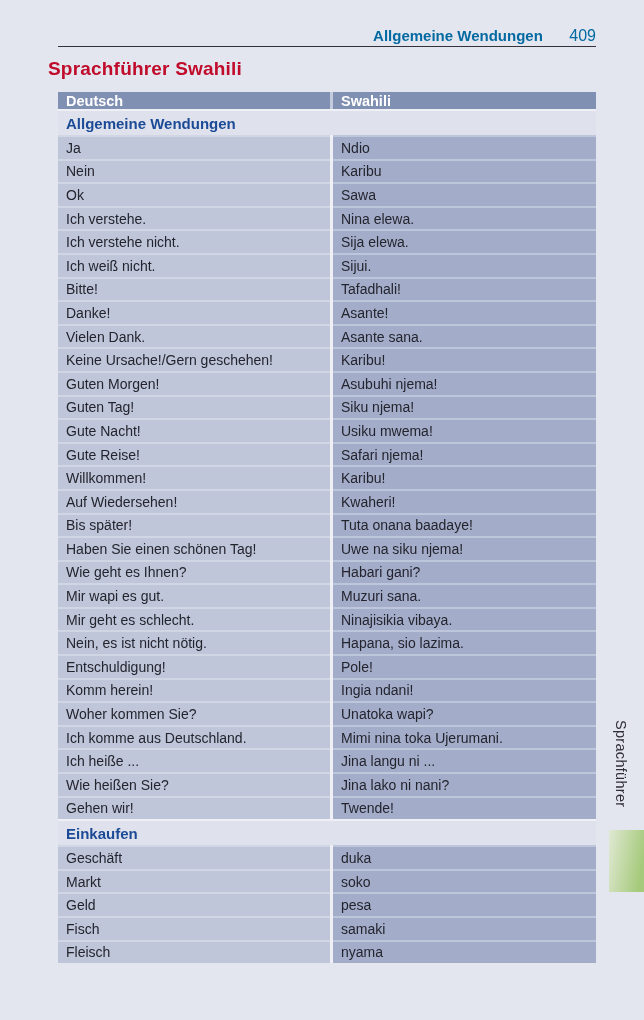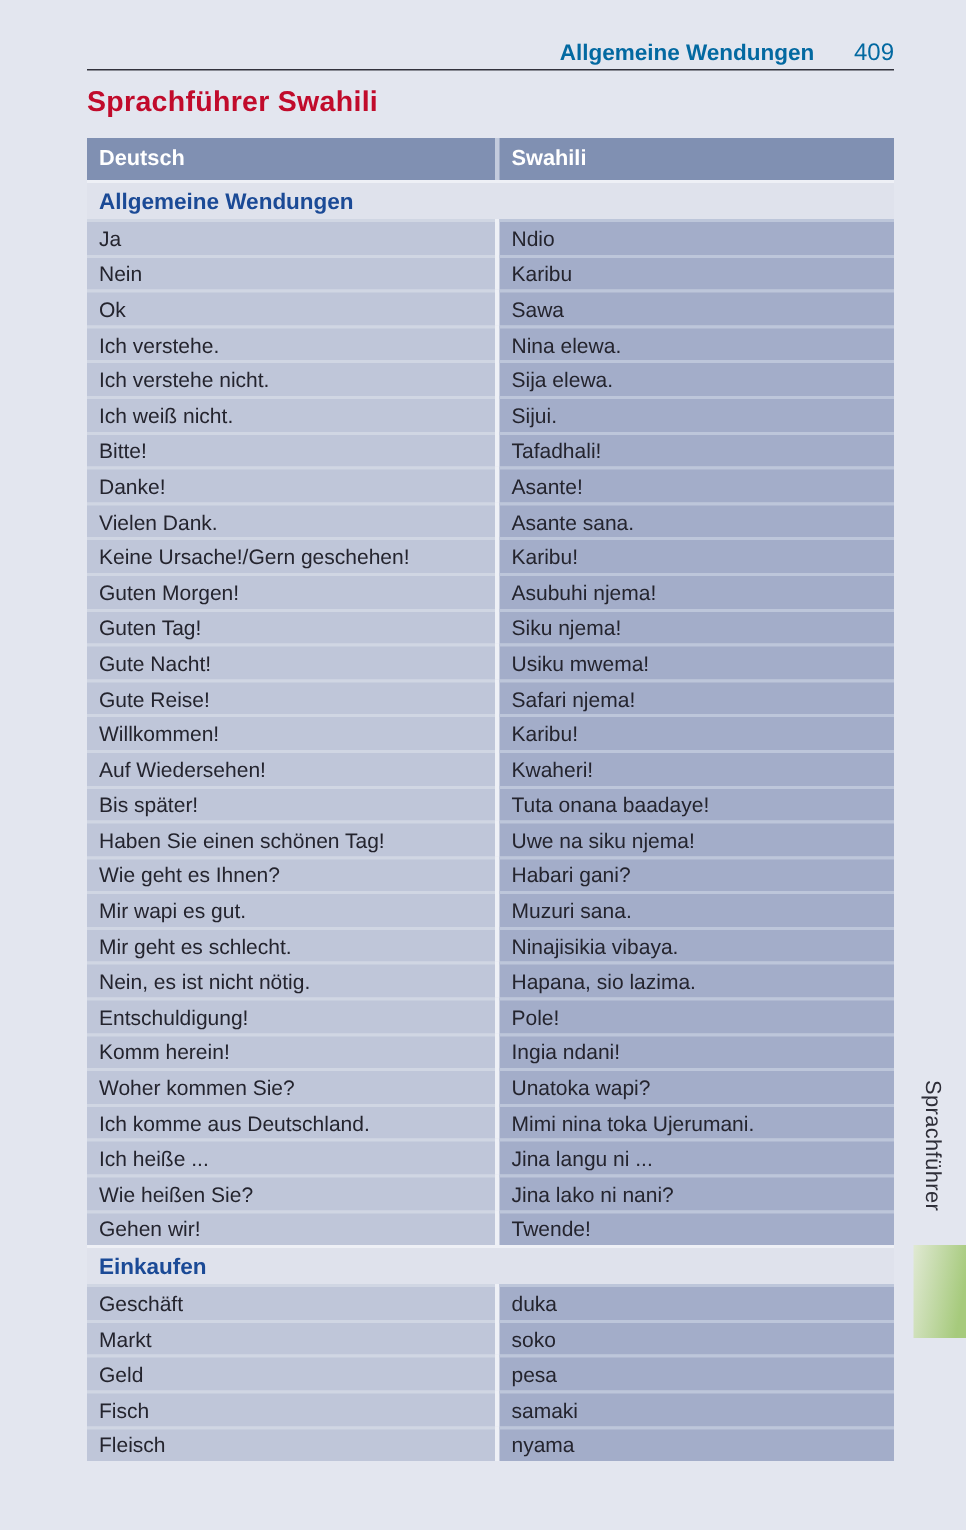--- a/index.html
+++ b/index.html
@@ -15,29 +15,29 @@
     text-align:right;color:#0369a1;
     white-space:nowrap;
   }
   .running-head .sec{font-weight:bold;font-size:15px;}
   .running-head .num{font-weight:normal;font-size:16px;margin-left:22px;}
   .rule{
     position:absolute;top:46px;left:58px;width:538px;height:0;
     border-top:1.6px solid #32323c;
   }
   .title{
-    position:absolute;top:58px;left:58px;margin:0;
+    position:absolute;top:58px;left:48px;margin:0;
     font-size:19px;font-weight:bold;color:#c10b2b;
     letter-spacing:0.2px;
   }
   .table{
     position:absolute;top:92px;left:58px;width:538px;
   }
   .row{display:flex;width:538px;}
-  .thead{height:28px;background:#8090b2;}
+  .thead{height:17px;background:#8090b2;}
   .thead .th{
     display:flex;align-items:center;
     color:#ffffff;font-weight:bold;font-size:14.5px;
     padding-left:8px;box-sizing:border-box;
   }
   .thead .cl{width:272px;}
   .thead .sp{width:3px;background:#c3cbdd;}
   .thead .cr{width:263px;}
   .section-row{
     height:26px;background:#dfe2ec;

